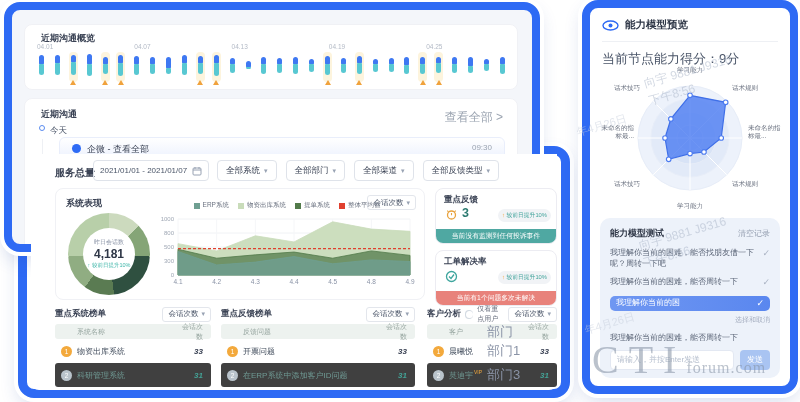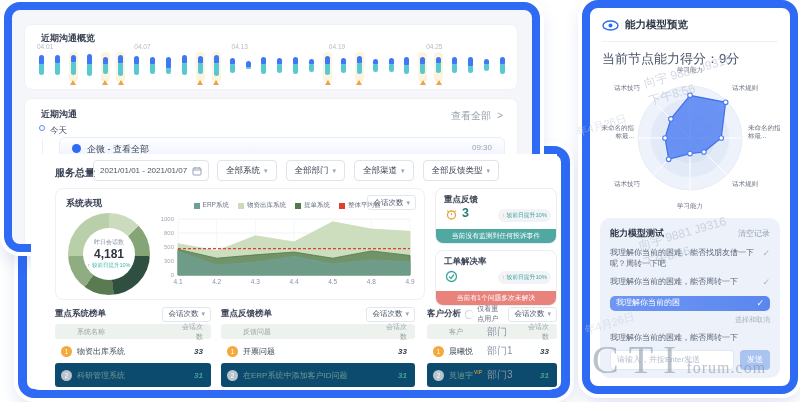--- a/index.html
+++ b/index.html
@@ -21,21 +21,21 @@
   #ov-dates span{position:absolute;top:0;}
   #ov-bars{position:absolute;left:12px;right:10px;top:27px;height:34px;display:flex;justify-content:space-between;align-items:flex-start;}
   .bar-slot{position:relative;width:9px;height:30px;display:flex;flex-direction:column;align-items:center;border-radius:4px;}
   .bar-slot.flag{background:#fdf4dd;}
   .seg-b{width:5px;background:#3e78f2;border-radius:3px 3px 1px 1px;}
   .seg-t{width:5px;background:#58c8d2;border-radius:1px 1px 3px 3px;}
   .tri{position:absolute;bottom:-3px;width:0;height:0;border-left:3px solid transparent;border-right:3px solid transparent;border-bottom:5px solid #f0a23c;}
   
   #cm-card{left:12px;top:88px;width:494px;height:156px;}
   #cm-title{position:absolute;left:16px;top:9px;}
-  #cm-viewall{position:absolute;right:14px;top:10px;font-size:10px;color:#9aa3b0;cursor:pointer;font-family:Liberation Mono, monospace;}
+  #cm-viewall{position:absolute;right:14px;top:10px;font-size:12px;color:#9aa3b0;cursor:pointer;}
   #cm-today{position:absolute;left:14px;top:26px;display:flex;align-items:flex-start;gap:5px;font-size:8.5px;color:#4a5568;}
   .ring{width:6px;height:6px;border:1.5px solid #5b8cf0;border-radius:50%;background:#fff;}
   #cm-thread{position:absolute;left:17px;top:40px;bottom:0;border-left:1px solid #eef0f4;}
   #cm-item{position:absolute;left:34px;top:38px;width:446px;height:40px;border-radius:6px;border:1px solid #e9eefb;
     background:linear-gradient(180deg,#ffffff 0%,#e9effd 65%,#d7e3fb 100%);}
   #cm-dot{position:absolute;left:12px;top:6px;width:9px;height:9px;border-radius:50%;background:#2e6bf5;}
   #cm-label{position:absolute;left:27px;top:5px;font-size:9px;color:#3a4254;}
   #cm-time{position:absolute;right:12px;top:5px;font-size:8px;color:#9aa3b0;}
   
   #svc-label{position:absolute;left:24px;top:12px;font-size:10px;font-weight:bold;}
@@ -74,25 +74,25 @@
   .banner{position:absolute;left:0;right:0;bottom:0;height:14px;line-height:14px;text-align:center;font-size:6.8px;color:#fff;}
   #fb-banner{background:#4fa8a2;} #tk-banner{background:#e8827b;}
   
   #tables-row{position:absolute;left:0;top:150px;width:526px;height:86px;}
   .tblock{position:absolute;top:0;}
   .tb-head{display:flex;align-items:center;height:20px;gap:4px;}
   .tb-title{font-size:8.5px;font-weight:bold;flex:0 0 auto;}
   .tb-spacer{flex:1;}
   .thead{display:flex;align-items:center;height:15px;background:#edf2ef;border-radius:3px;font-size:7px;color:#97a6a0;}
   .trow{display:flex;align-items:center;height:24px;font-size:8px;color:#3f4a5a;border-radius:3px;}
-  .trow.alt{background:#0c4a6e;color:#6f9a94;}
+  .trow.alt{background:#404040;color:#6f9a94;}
   .rank{width:11px;height:11px;border-radius:50%;color:#fff;font-size:6.5px;display:flex;align-items:center;justify-content:center;margin:0 5px 0 6px;flex:0 0 auto;}
   .rank.r1{background:#f3a93c;} .rank.r2{background:#b9c3cb;}
   .cname{flex:1;overflow:hidden;white-space:nowrap;}
-  .cdept{width:36px;color:#8a93a6;font-size:10px;}
+  .cdept{width:36px;color:#8a93a6;font-size:13px;}
   .cval{width:34px;text-align:right;padding-right:8px;font-weight:bold;font-style:italic;color:#3a4254;}
   .trow.alt .cval{color:#43a195;}
   .thead .cname{padding-left:22px;}
   .thead .cval{font-weight:normal;font-style:normal;color:#97a6a0;}
   .vip{font-size:5px;color:#f5a93c;vertical-align:super;margin-left:1px;}
   .toggle{width:15px;height:9px;border-radius:5px;background:#d3dae2;position:relative;display:inline-block;cursor:pointer;}
   .toggle i{position:absolute;left:1px;top:1px;width:7px;height:7px;border-radius:50%;background:#fff;}
   .tg-label{font-size:7px;color:#6b7280;}
   
   #cap-head{position:absolute;left:12px;top:10px;display:flex;align-items:center;gap:6px;}

